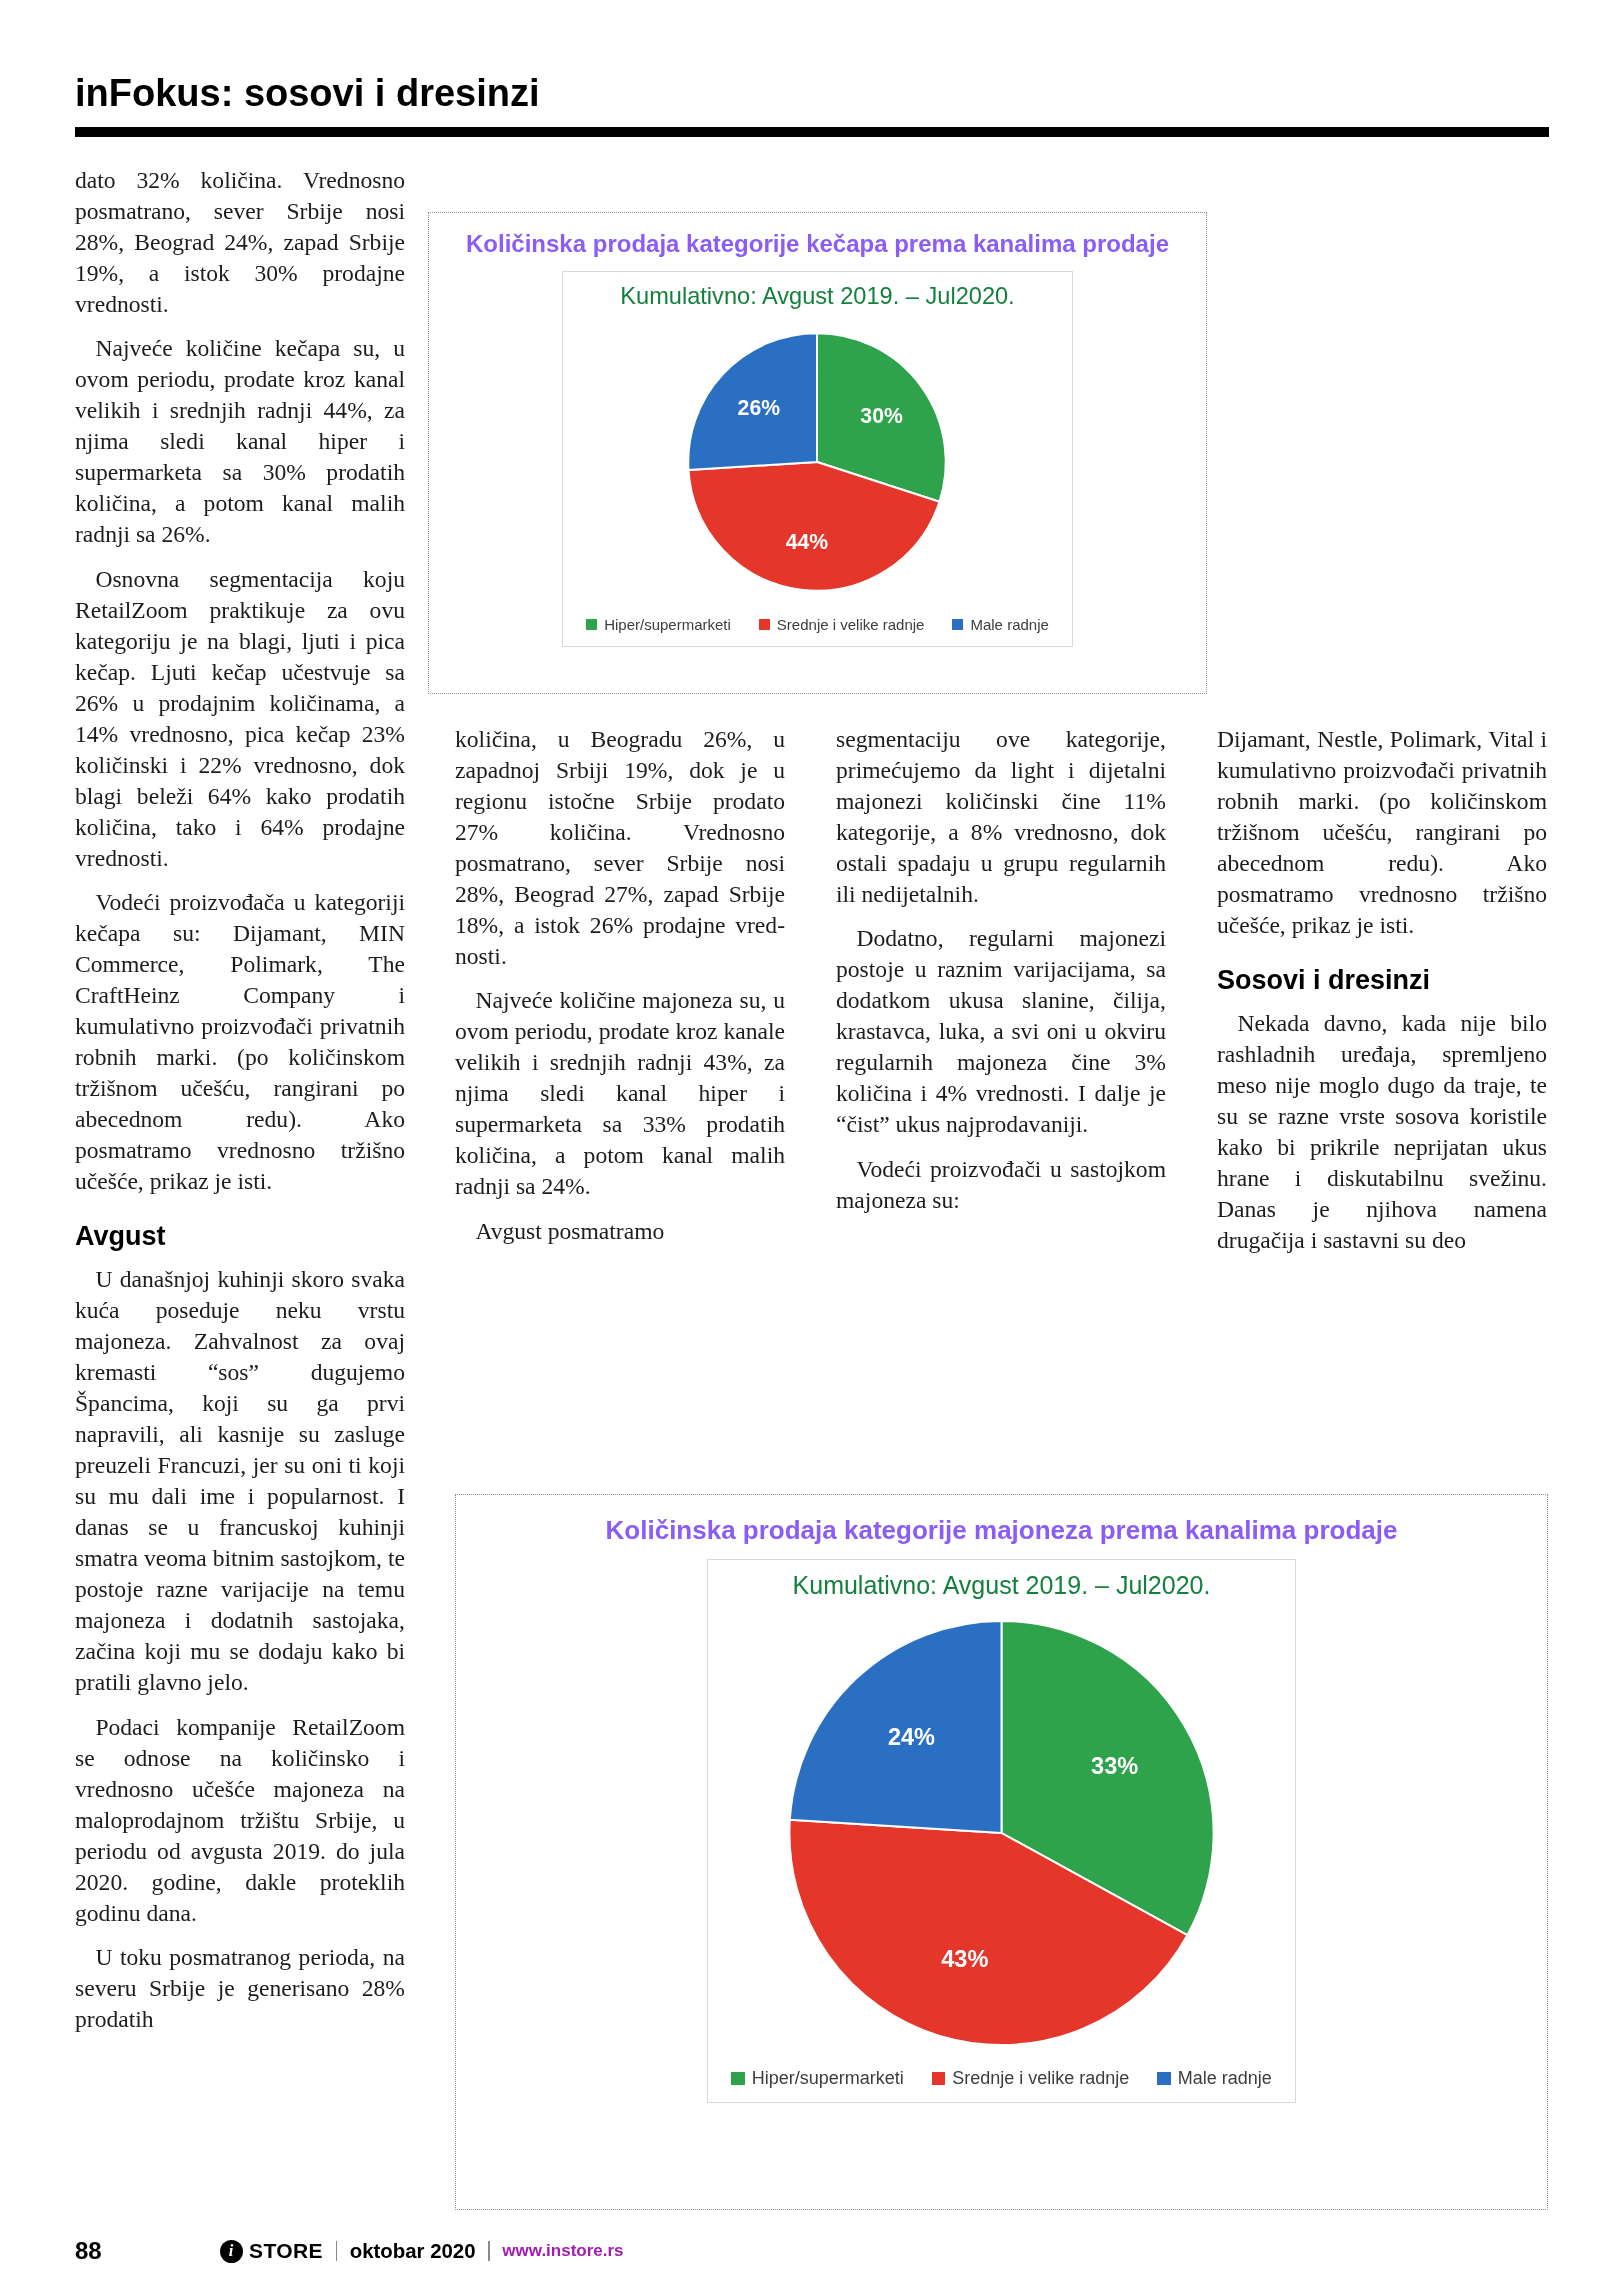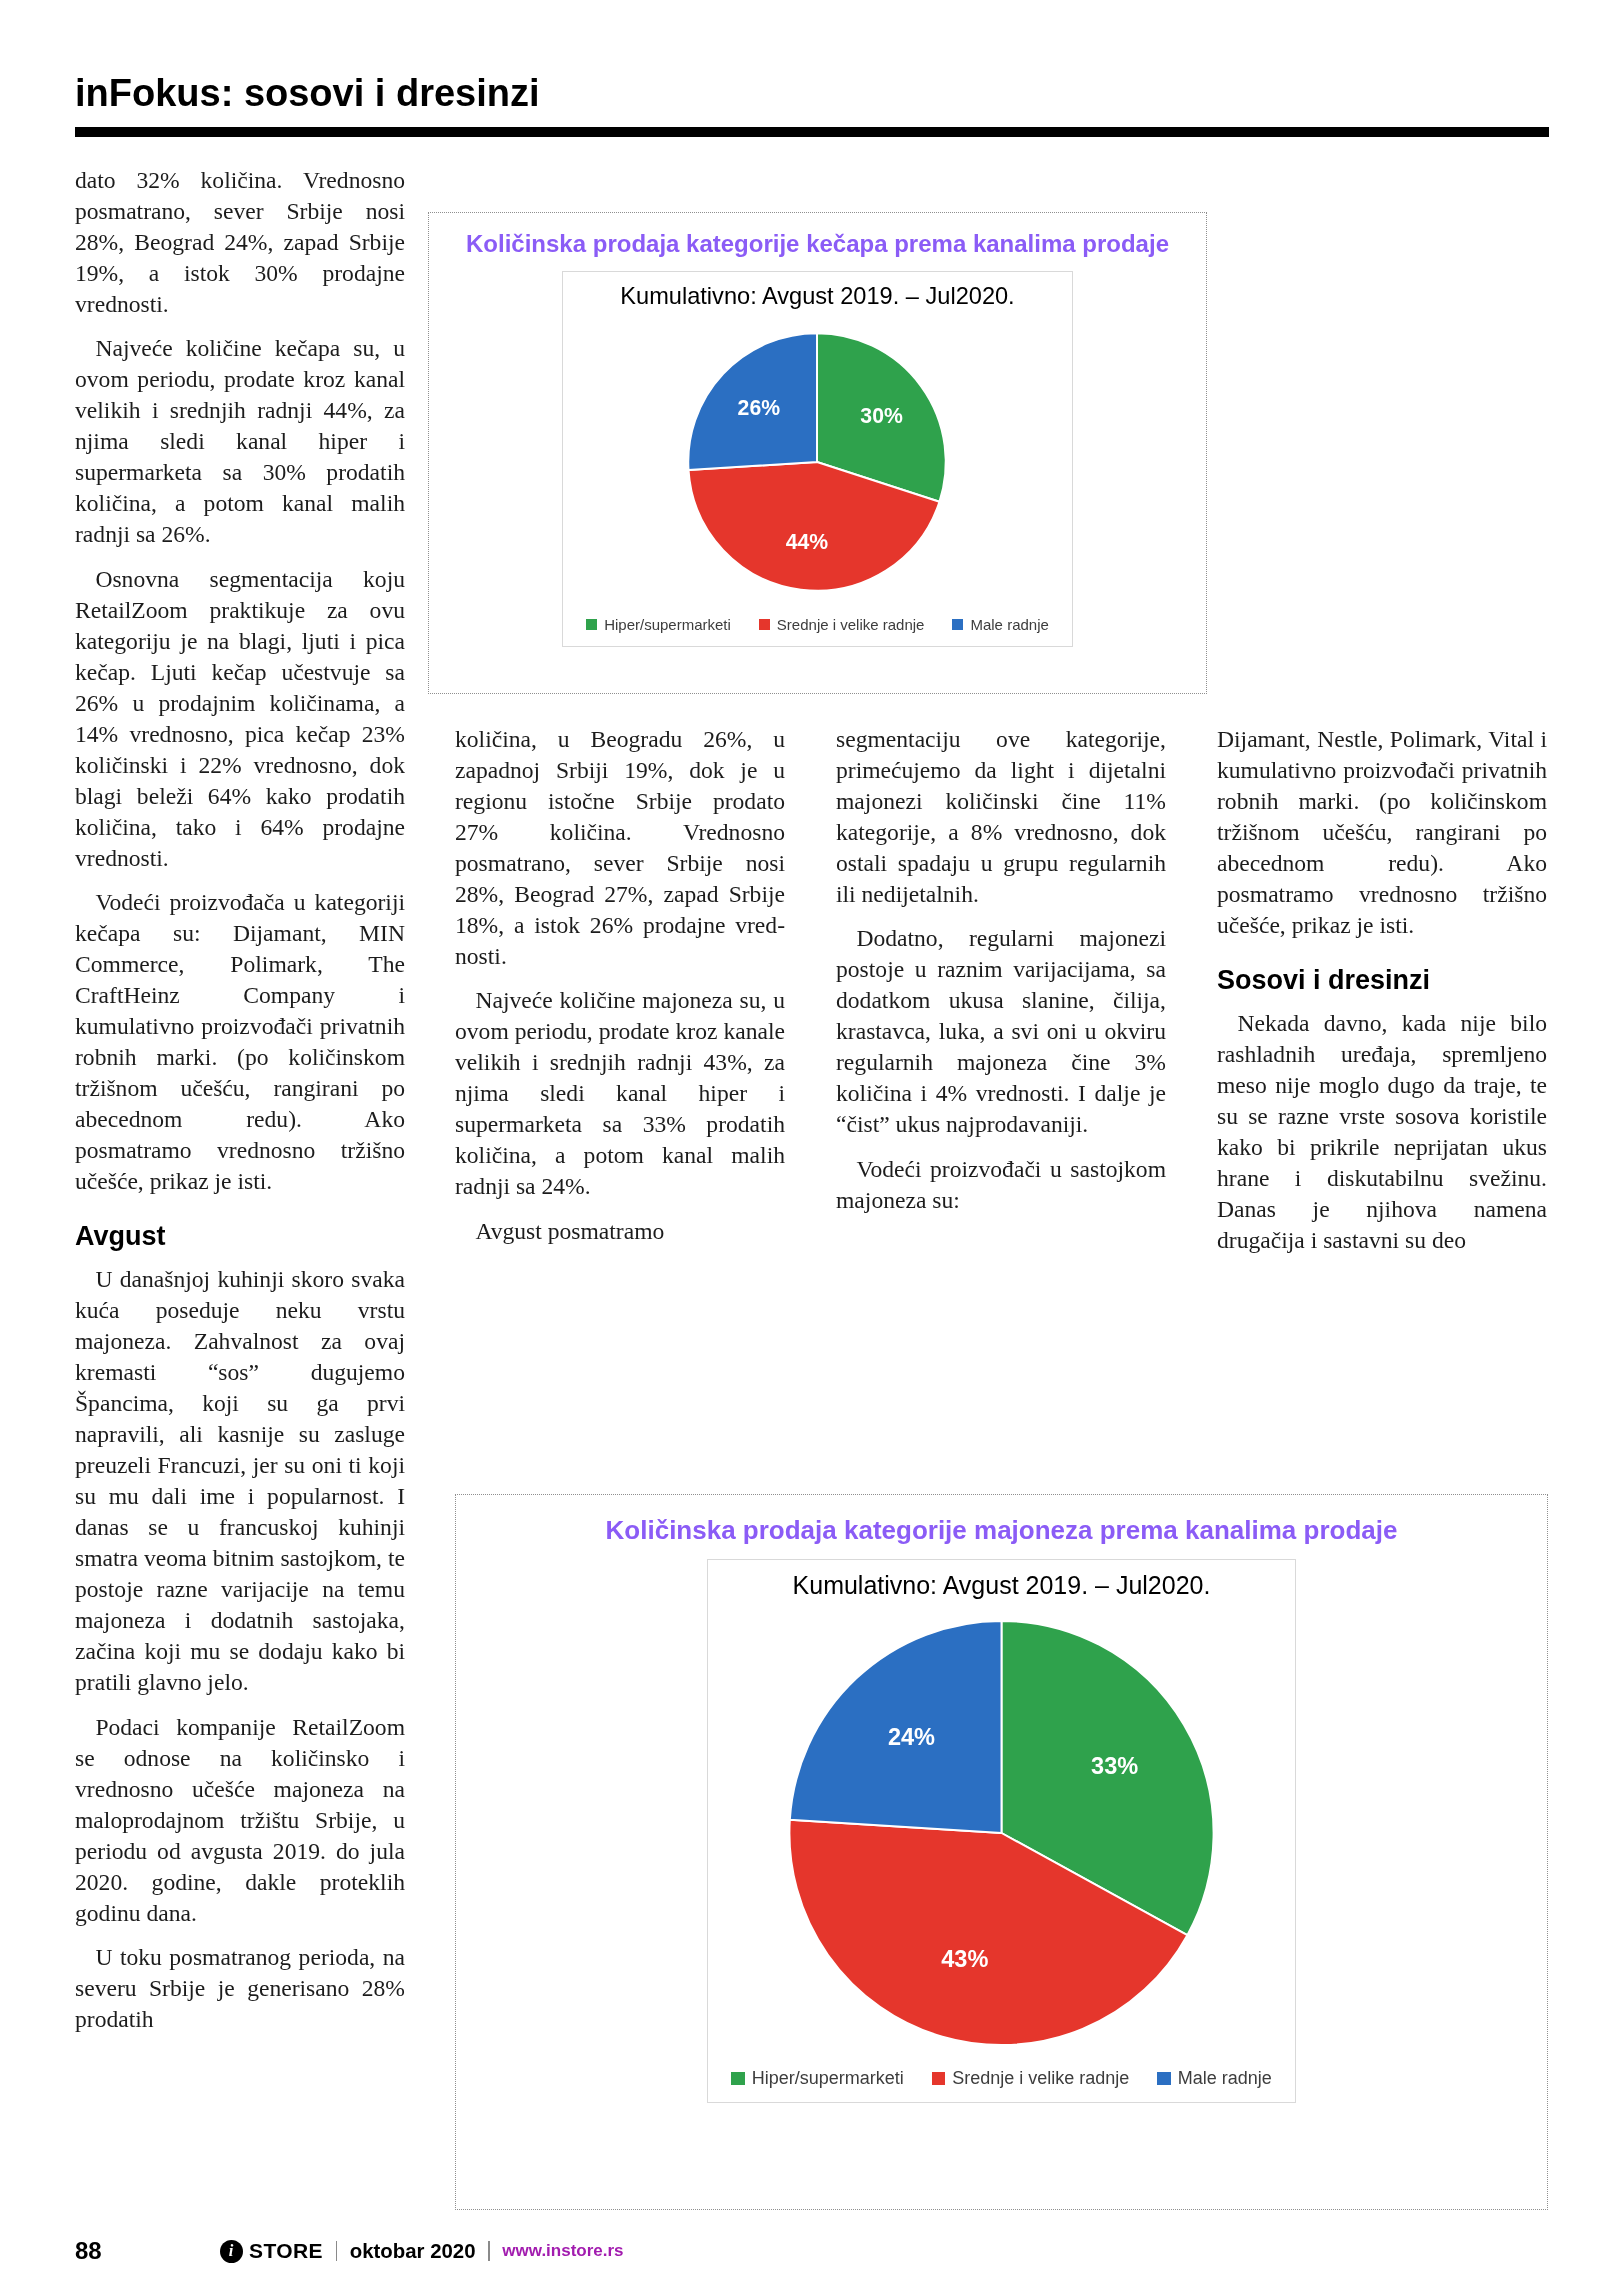--- a/index.html
+++ b/index.html
@@ -64,21 +64,21 @@
   .chart-frame {
     margin-top: 12.6px;
     border: 0.8px solid #d9d9d9;
     background: #fff;
     display: flex; flex-direction: column; align-items: center;
     padding: 11px 23.6px 12.6px 23.6px;
   }
 
   .chart-subtitle {
     font-family: "Liberation Sans", sans-serif;
-    color: #000000; text-align: right;
+    color: #15803d; text-align: right;
   }
   .chart-box-1 .chart-subtitle { font-size: 23.6px; }
   .chart-box-2 .chart-subtitle { font-size: 25px; }
 
   .pie { display: block; margin-top: 6.3px; }
   .pie-label {
     fill: #ffffff;
     font-family: "Liberation Sans", sans-serif;
     font-weight: bold;
   }

